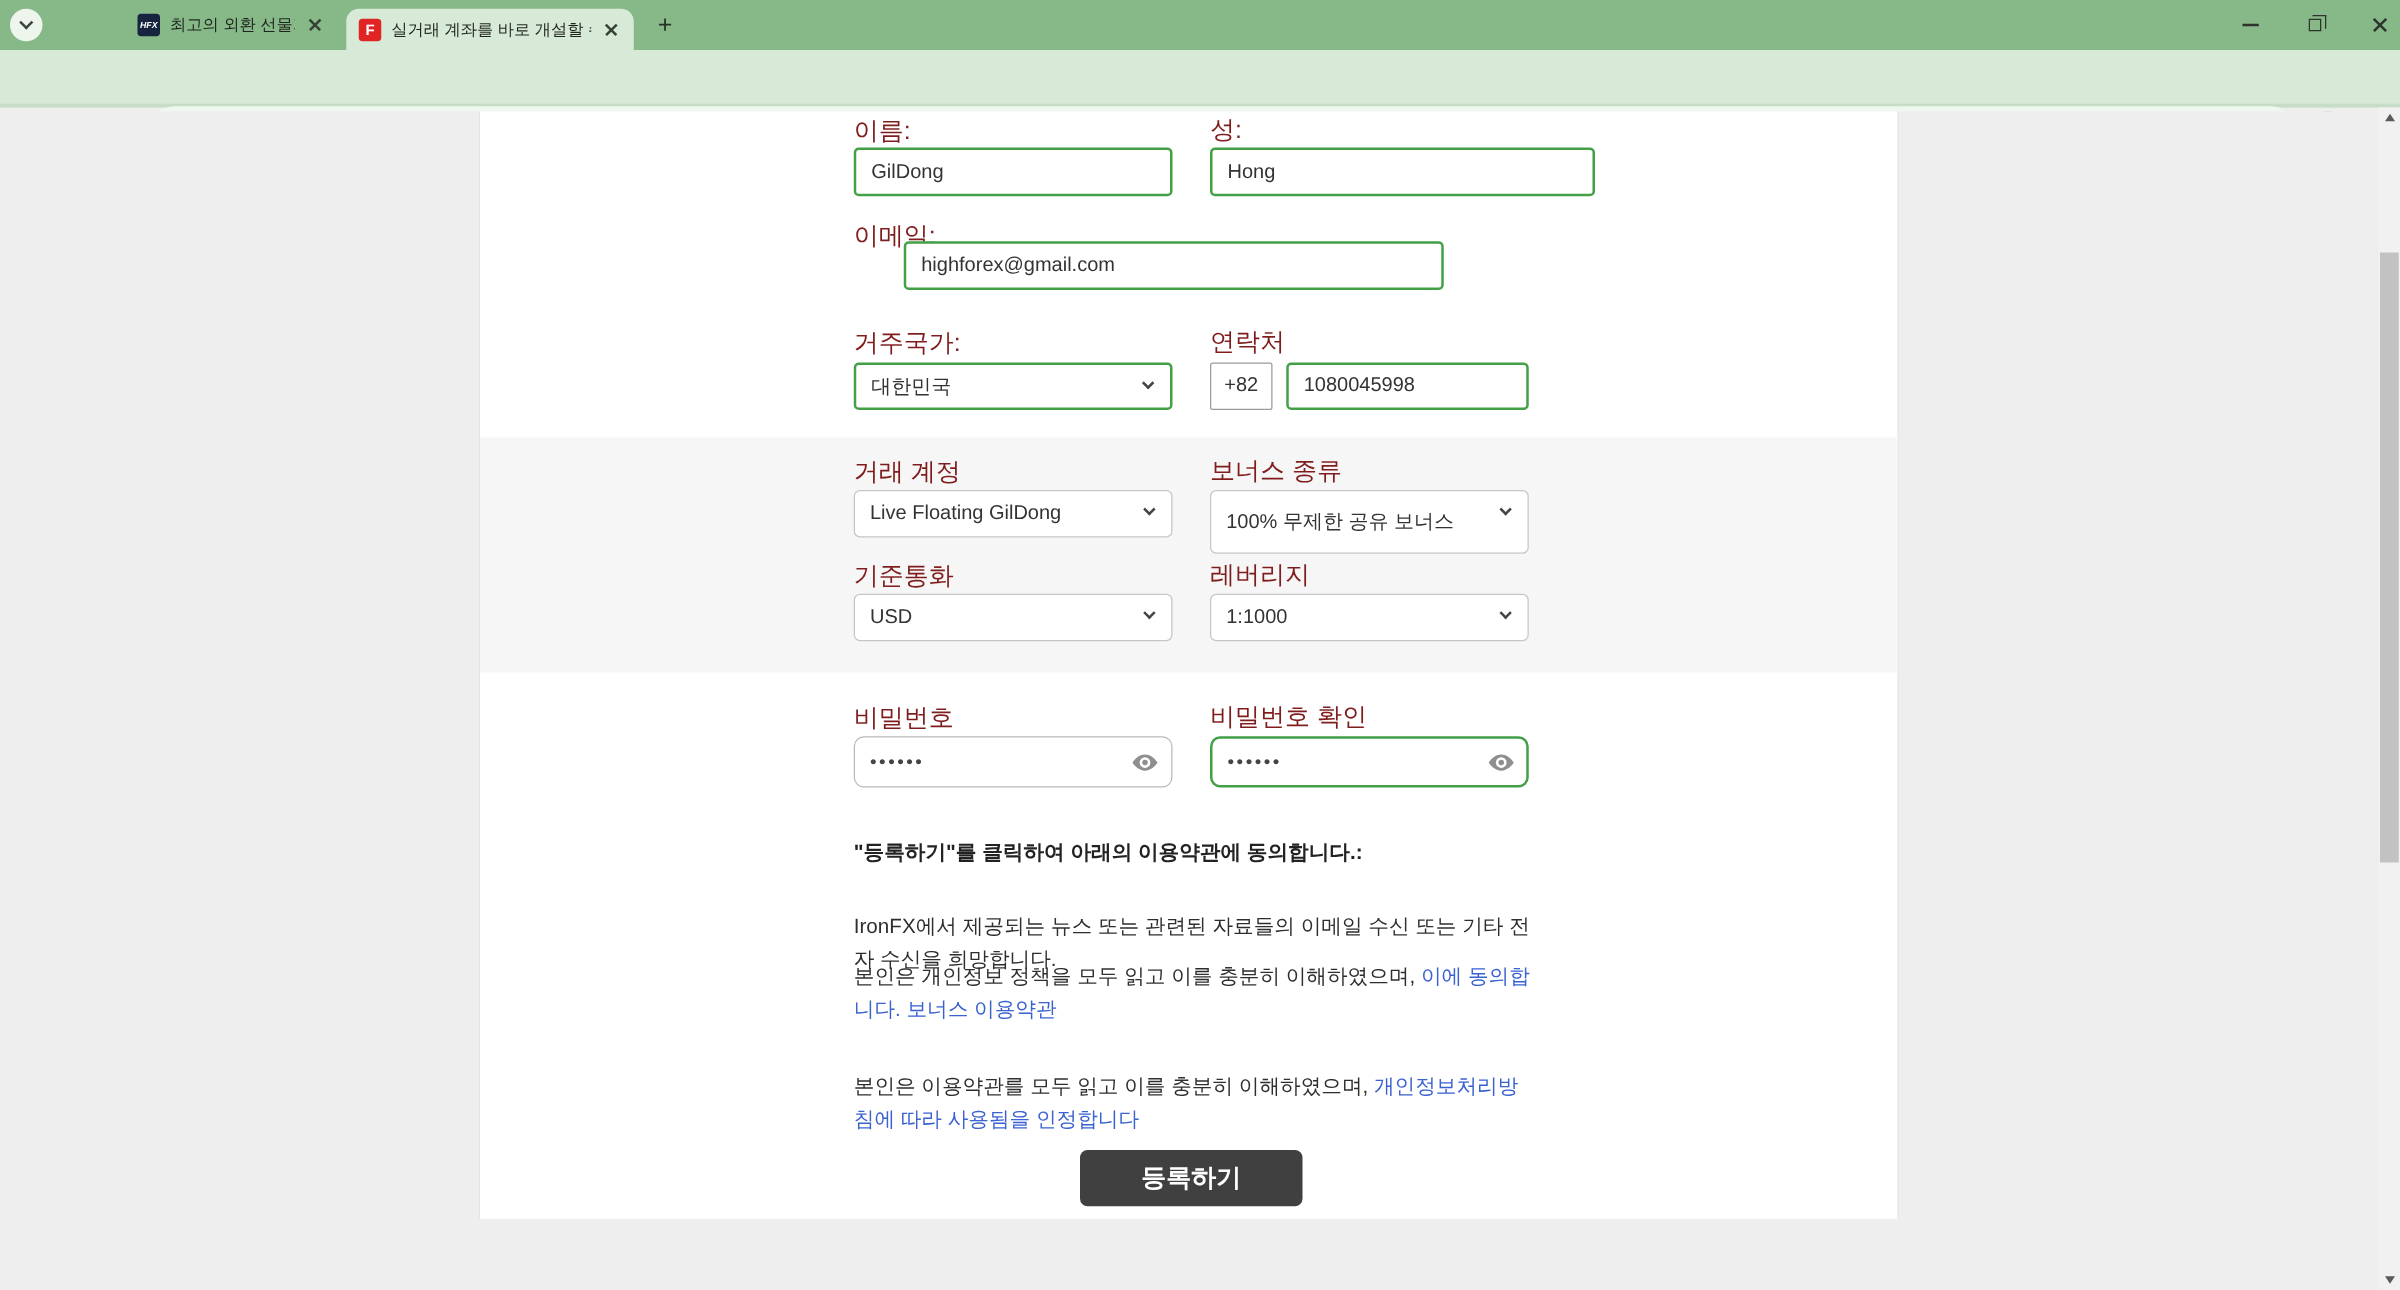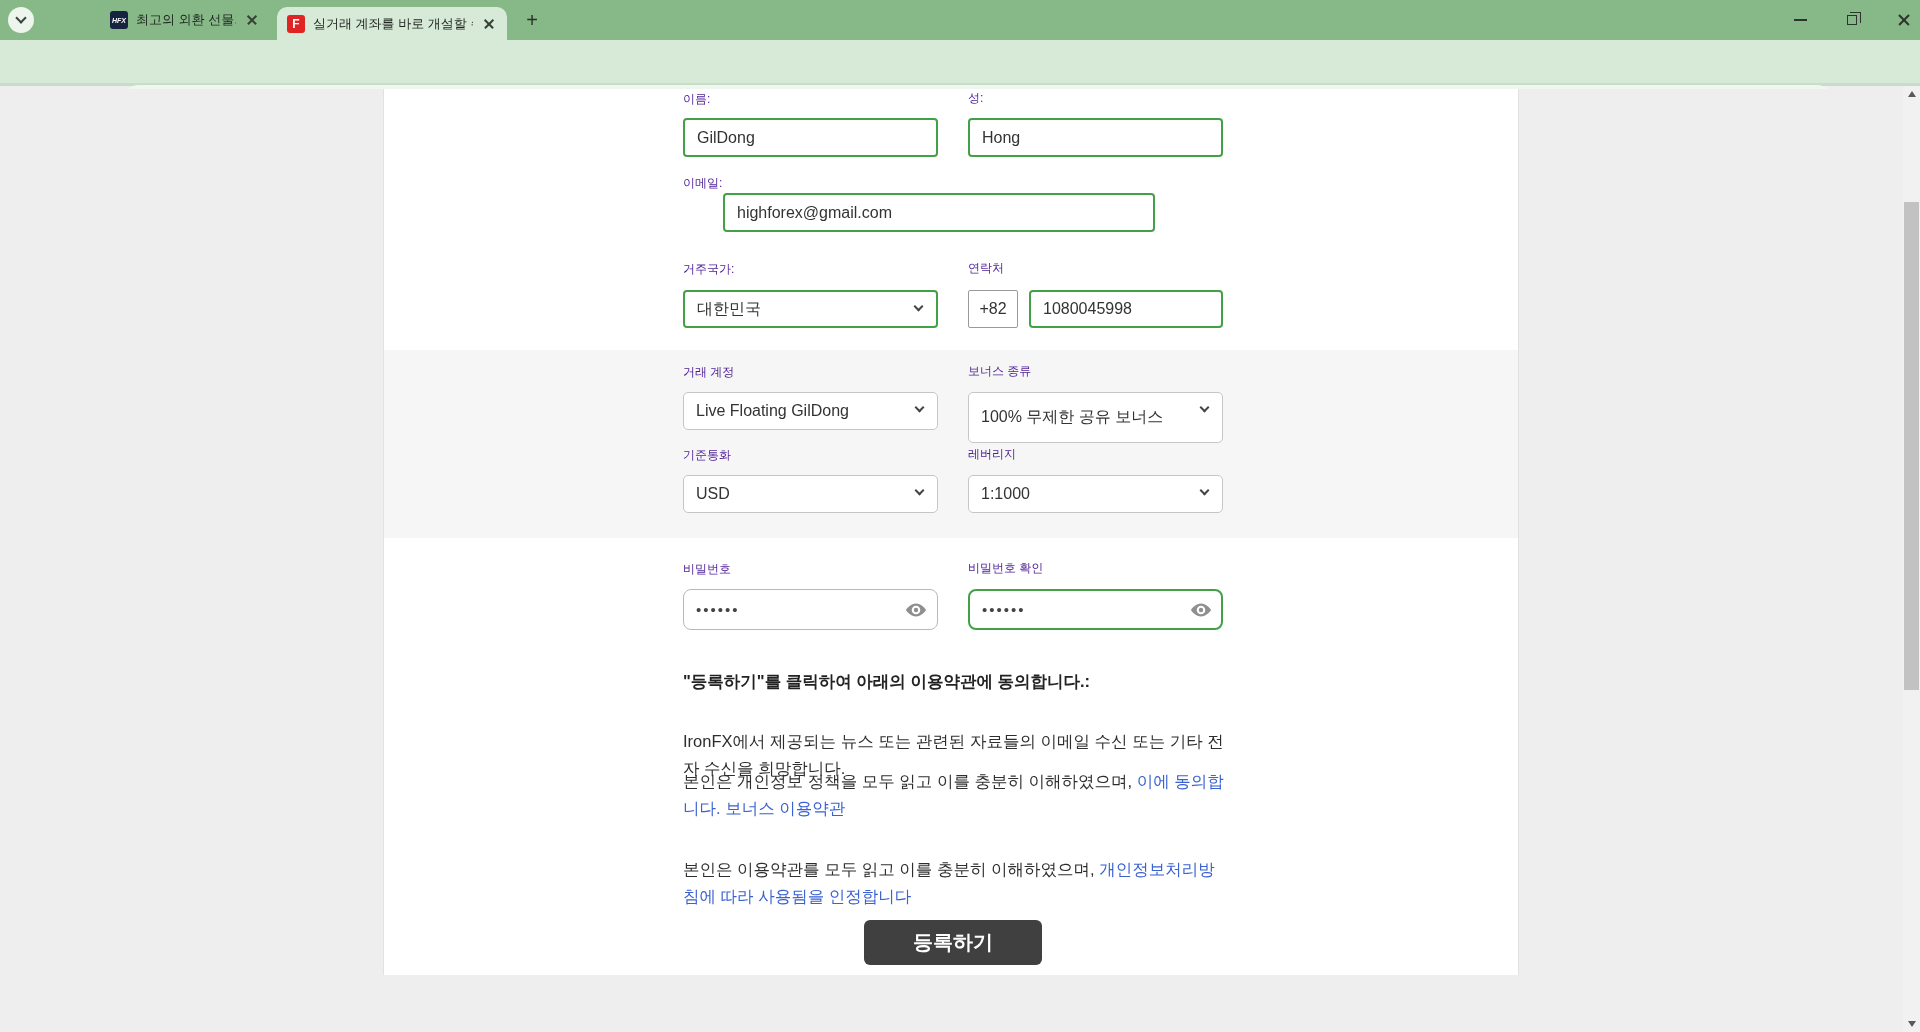--- a/index.html
+++ b/index.html
@@ -35,21 +35,21 @@
   #omnibox { position:absolute; left:122px; top:45px; width:1712px; height:34px; border-radius:17px; background:#f0f7f0; }
   #url-text { position:absolute; left:44px; top:8px; font-size:15px; color:#33383b; white-space:nowrap; }
   #avatar { position:absolute; left:1848px; top:49px; width:28px; height:28px; border-radius:50%; background:#84ba86; display:flex; align-items:center; justify-content:center; }
   #menu-dots { position:absolute; left:1894px; top:51px; width:4px; height:24px; }
   #menu-dots i { display:block; width:3.6px; height:3.6px; border-radius:50%; background:#2f372f; margin:0 0 4.4px 0; }
 
   
   #page { position:absolute; left:0; top:89px; width:1903px; height:943px; background:#eeeeee; }
   #form-container { position:absolute; left:383px; top:0; width:1136px; height:886px; background:#ffffff; border-left:1px solid #e2e2e2; border-right:1px solid #e2e2e2; }
 
-  .f-label { position:absolute; font-size:12px; color:#4c1d95; }
+  .f-label { position:absolute; font-size:20px; color:#7f1d1d; }
   .inp { position:absolute; background:#fff; border:2px solid #43a047; border-radius:4px; font-size:16px; color:#333; padding:0 12px; font-family:"Liberation Sans","DejaVu Sans",sans-serif; }
   .sel { position:absolute; background:#fff; border:1px solid #c6c6c6; border-radius:5px; display:flex; align-items:center; padding:0 12px; font-size:16px; color:#333; }
   .sel .chev { border-color:#444; width:7px; height:7px; position:absolute; right:14px; top:15px; }
   .sel-green { border:2px solid #43a047; border-radius:4px; }
   .grey-band { position:absolute; left:0; top:261px; width:100%; height:188px; background:#f6f6f6; }
 
   .pwd { letter-spacing:2px; font-size:15px; color:#444; }
   .eye { position:absolute; top:9px; right:10px; width:24px; height:24px; }
 
   .terms-head { position:absolute; left:299px; top:582px; width:560px; font-size:16.5px; font-weight:bold; color:#222; }
@@ -142,21 +142,21 @@
   </div>
 
   <div id="page">
     <div id="form-container">
 
       <div class="grey-band"></div>
 
       <div class="f-label" style="left:299px;top:2px">이름:</div>
       <div class="f-label" style="left:584px;top:1px">성:</div>
       <input class="inp" style="left: 299px; top: 29px; width: 255px; height: 39px;" value="GilDong">
-      <input class="inp" style="left: 584px; top: 29px; width: 255px; height: 39px;" value="Hong">
+      <input class="inp" style="left: 584px; top: 29px; width: 308px; height: 39px;" value="Hong">
 
       <div class="f-label" style="left:299px;top:86px">이메일:</div>
       <input class="inp" style="left: 299px; top: 104px; width: 432px; height: 39px; margin-left: 40px;" value="highforex@gmail.com">
 
       <div class="f-label" style="left:299px;top:172px">거주국가:</div>
       <div class="f-label" style="left:584px;top:171px">연락처</div>
       <div class="sel sel-green" style="left:299px;top:201px;width:255px;height:38px">
         <span>대한민국</span>
         <div class="chev"></div>
       </div>

